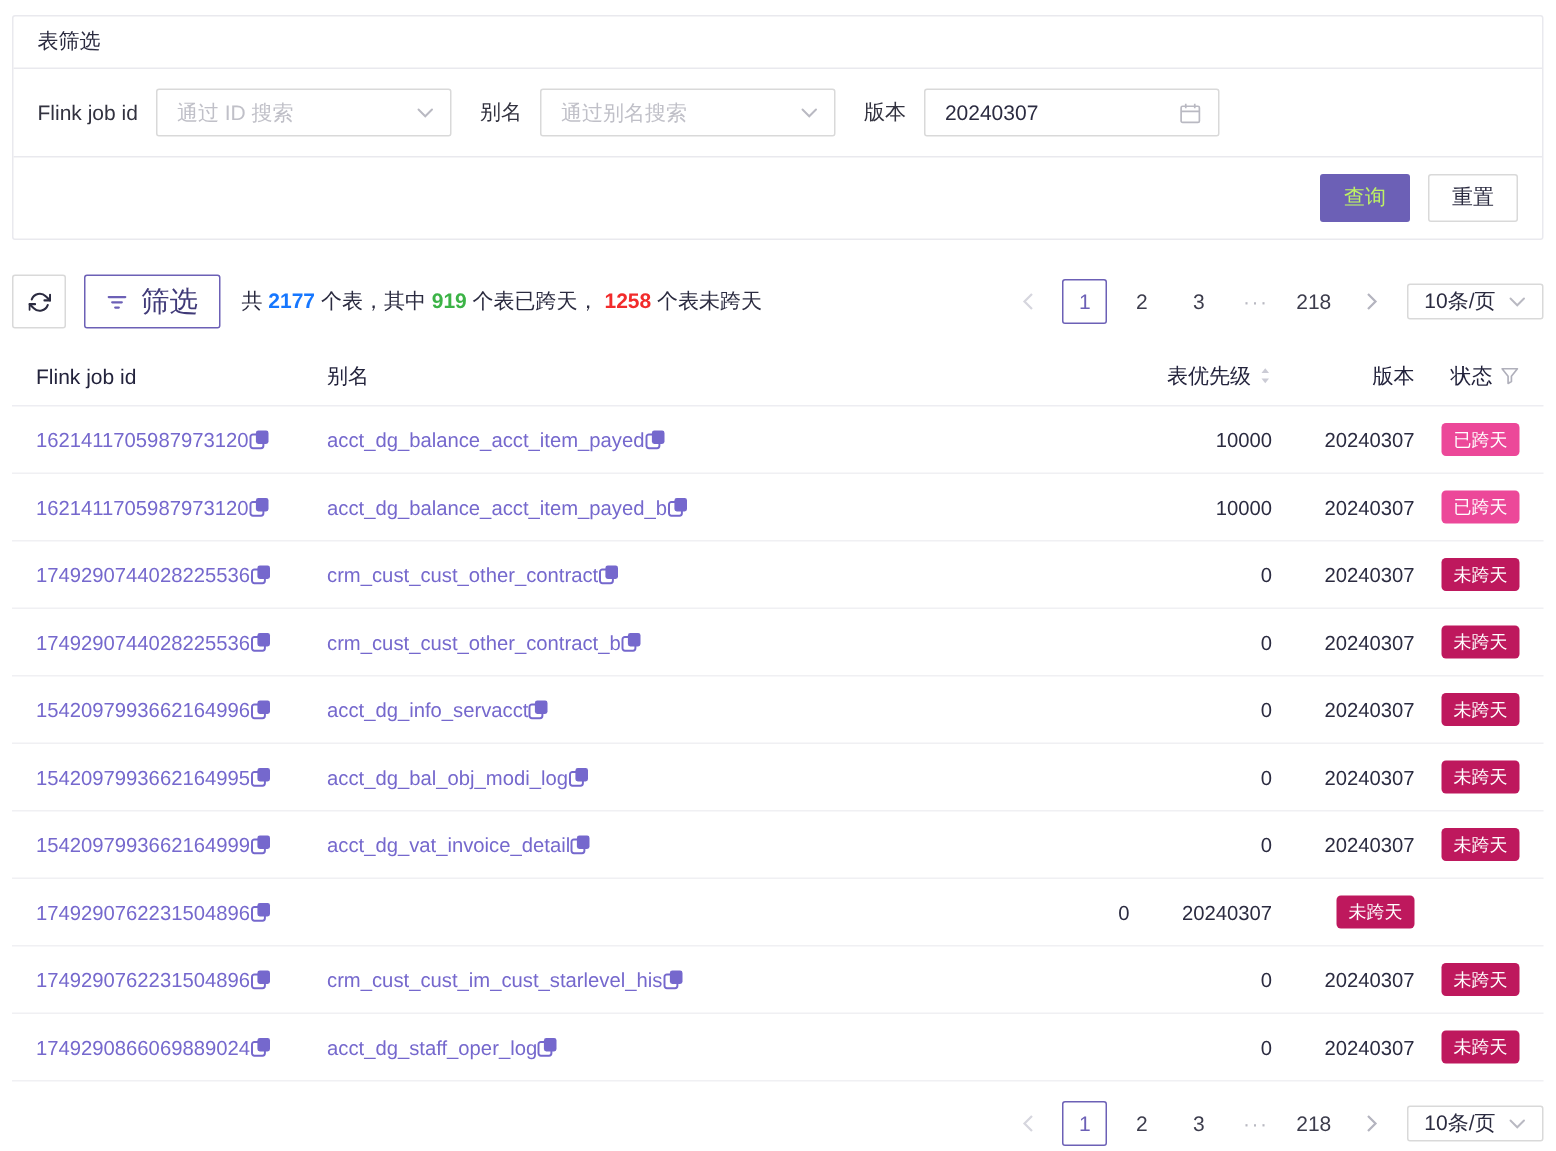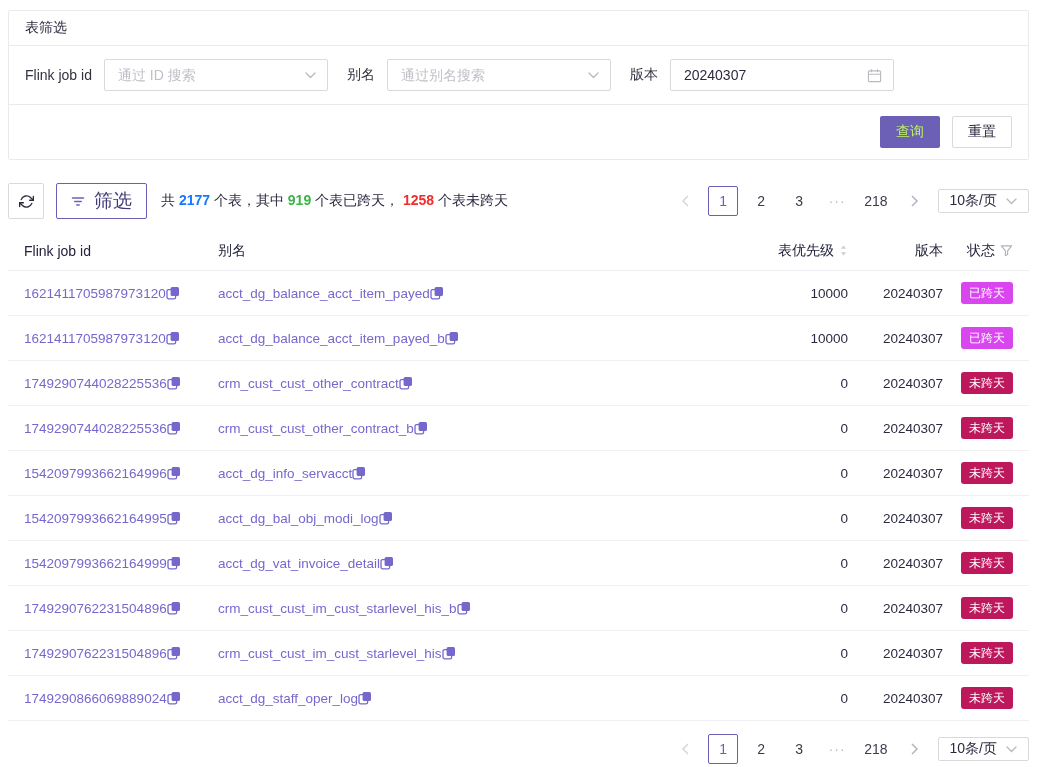--- a/index.html
+++ b/index.html
@@ -12,21 +12,21 @@
   .page { padding:10px 8px 0 8px; }
 
   
   .card { border:1px solid #e9e9ee; border-radius:2px; background:#fff; }
   .card-title { padding:8px 16px; border-bottom:1px solid #e9e9ee; color:#2b2b40; }
   .filter-row { display:flex; align-items:center; padding:13px 16px; border-bottom:1px solid #e9e9ee; }
   .field { display:flex; align-items:center; }
   .field + .field { margin-left:19px; }
   .field > label { margin-right:12px; white-space:nowrap; color:#32323f; }
   .select {
-    width:224px; height:32px; border:1px solid #d9d9d9; border-radius:2px;
+    width:197px; height:32px; border:1px solid #d9d9d9; border-radius:2px;
     display:flex; align-items:center; padding:0 11px; background:#fff;
   }
   .select input {
     border:none; outline:none; flex:1; min-width:0;
     font-family:"Liberation Sans",sans-serif; font-size:14px; color:#2b2b40; background:transparent;
   }
   .select input::placeholder { color:#c0c0c8; }
   .select .suffix { flex:0 0 auto; display:flex; align-items:center; margin-left:8px; }
   .actions-row { display:flex; justify-content:flex-end; gap:12px; padding:11px 16px; }
   .btn {
@@ -82,21 +82,21 @@
     display:grid; grid-template-columns:194px 1fr 95px 95px 70px;
     padding:0 16px; height:45px; align-items:center;
     border-bottom:1px solid #f0f0f3; font-size:13.5px;
   }
   .cell-id, .cell-alias { display:flex; align-items:center; gap:0; min-width:0; }
   .link { color:#7568cd; text-decoration:none; cursor:pointer; white-space:nowrap; }
   .copy-btn { display:flex; align-items:center; cursor:pointer; flex:0 0 auto; }
   .cell-priority, .cell-version { text-align:right; color:#2b2b40; }
   .cell-status { display:flex; justify-content:flex-end; }
   .badge { font-size:12px; line-height:1; padding:5px 8px; border-radius:3px; color:#fff; white-space:nowrap; }
-  .badge.crossed { background:#d946ef; }
+  .badge.crossed { background:#ec4899; }
   .badge.not-crossed { background:#be185d; }
 
   .bottom-pager { margin-top:13px; display:flex; justify-content:flex-end; }
   svg { display:block; }
 </style>
 </head>
 <body>
 
 <div class="page">
 
@@ -410,29 +410,20 @@
   <div class="trow">
     <div class="cell-id">
       <a class="link">1749290762231504896</a>
       <span class="copy-btn">
         <svg width="14" height="14" viewBox="0 0 14 14">
           <rect x="1" y="3.6" width="8.6" height="9.2" rx="1.6" fill="none" stroke="#7568cd" stroke-width="1.3"></rect>
           <rect x="4.6" y="1" width="8.4" height="9" rx="1.6" fill="#7568cd"></rect>
         </svg>
       </span>
     </div>
-    <div class="cell-alias">
-      <a class="link">crm_cust_cust_im_cust_starlevel_his_b</a>
-      <span class="copy-btn">
-        <svg width="14" height="14" viewBox="0 0 14 14">
-          <rect x="1" y="3.6" width="8.6" height="9.2" rx="1.6" fill="none" stroke="#7568cd" stroke-width="1.3"></rect>
-          <rect x="4.6" y="1" width="8.4" height="9" rx="1.6" fill="#7568cd"></rect>
-        </svg>
-      </span>
-    </div>
     <div class="cell-priority">0</div>
     <div class="cell-version">20240307</div>
     <div class="cell-status">
       <span class="badge not-crossed">未跨天</span>
     </div>
   </div>
 
   <div class="trow">
     <div class="cell-id">
       <a class="link">1749290762231504896</a>

